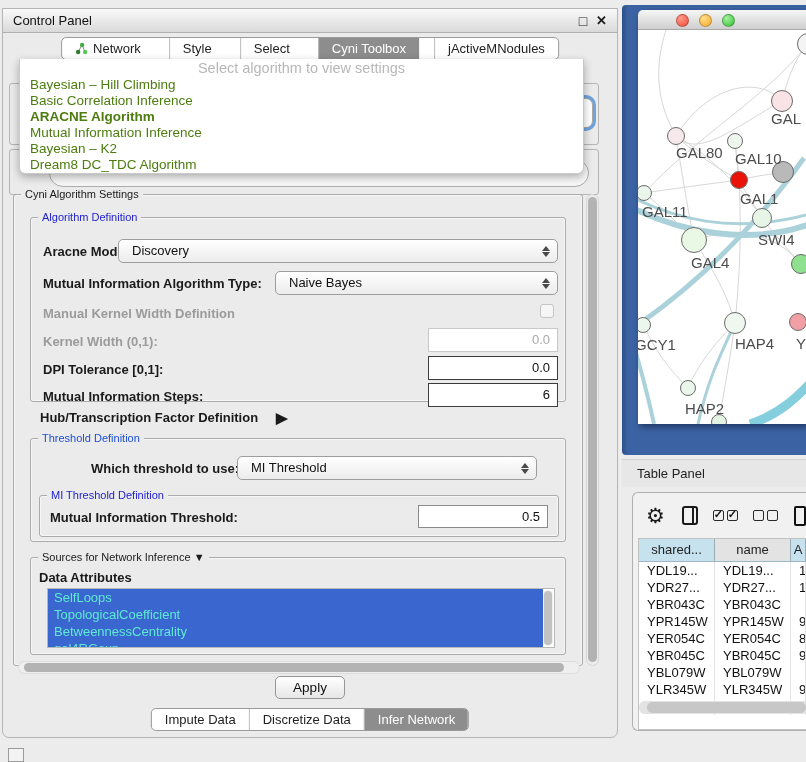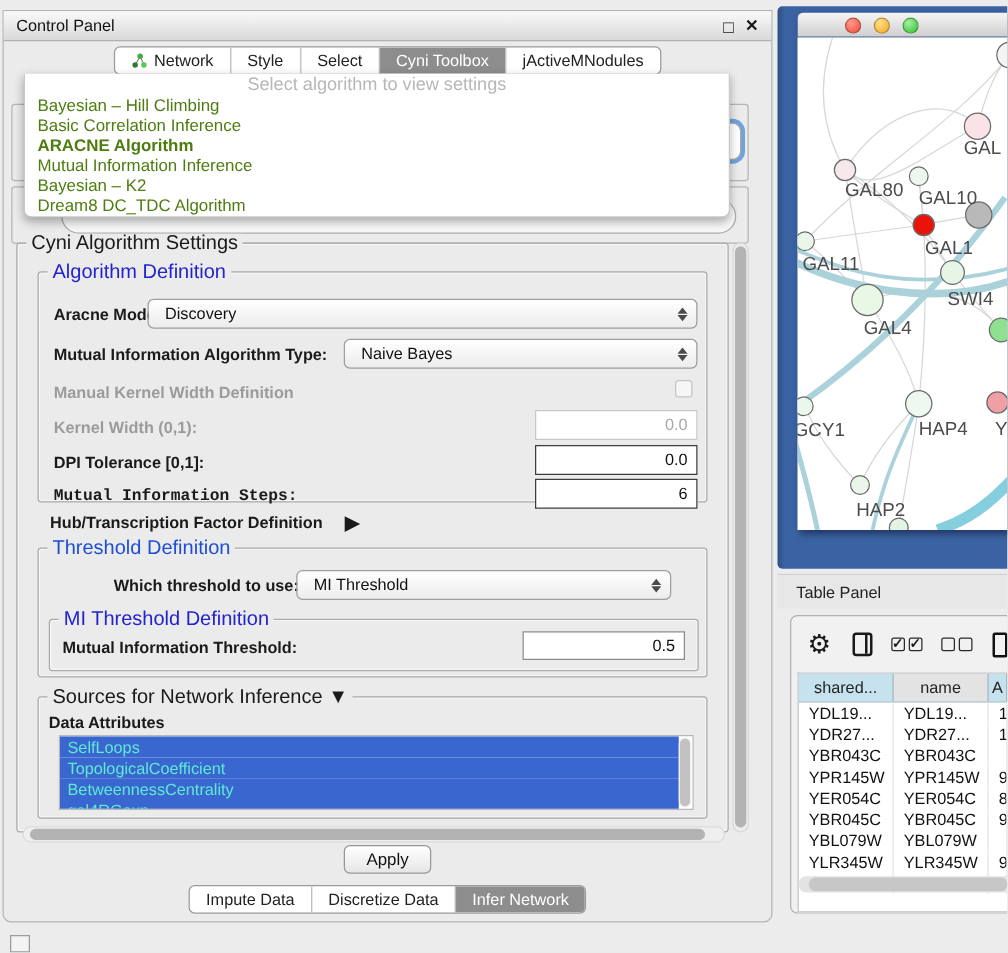--- a/index.html
+++ b/index.html
@@ -31,21 +31,21 @@
     display:flex; height:23px; background:#fff;
     border:1px solid #9a9a9a; border-radius:5px; overflow:hidden;
   }
   .seg .segitem {
     padding:0 13px; line-height:21px; font-size:13px; color:#222;
     border-left:1px solid #bcbcbc; white-space:nowrap;
     display:flex; align-items:center; gap:5px;
   }
   .seg .segitem:first-child { border-left:none; }
   .seg .segitem.sel { background:#8d8d8d; color:#fff; }
-  #top-tabs { position:absolute; top:28px; left:50%; transform:translateX(-50%); }
+  #top-tabs { position:absolute; top:28px; left:50%; transform:translateX(-50%);gap:15px; }
   #bottom-tabs { position:absolute; top:699px; left:50%; transform:translateX(-50%); }
 
   
   .frag-group { position:absolute; border:1px solid #b5b5b5; border-radius:3px; background:#ebebeb; }
   #frag-combo1 {
     position:absolute; right:5px; top:14px; width:250px; height:30px;
     background:#fff; border:1px solid #a8a8a8; border-radius:7px;
     box-shadow:0 0 0 3px #6ea3dd;
   }
   #frag-combo2 {
@@ -67,21 +67,21 @@
   }
   #algo-overlay .item.sel { font-weight:bold; }
 
   
   .grp {
     position:absolute; border:1px solid #ababab; border-radius:3px;
     box-shadow:inset 0 0 0 1px rgba(255,255,255,.55);
   }
   .grp-legend {
     position:absolute; top:-8px; left:7px; background:#ebebeb;
-    padding:0 4px; font-size:16px; line-height:15px; white-space:nowrap;
+    padding:0 4px; font-size:11px; line-height:15px; white-space:nowrap;
   }
   .legend-blue { color:#2323cd; }
   .legend-green { color:#1d4ed8; }
 
   .flabel { position:absolute; font-weight:bold; font-size:13px; white-space:nowrap; }
   .flabel.dis { color:#9b9b9b; }
 
   .combo {
     position:absolute; background:linear-gradient(#ffffff,#ececec);
     border:1px solid #9e9e9e; border-radius:5px;
@@ -283,21 +283,21 @@
       <span class="flabel dis" style="left:12px;top:116px;">Kernel Width (0,1):</span>
       <div class="tf dis" style="left:397px;top:110px;width:130px;height:24px;">
         <span>0.0</span>
       </div>
 
       <span class="flabel" style="left:12px;top:144px;">DPI Tolerance [0,1]:</span>
       <div class="tf dark" style="left:397px;top:138px;width:130px;height:24px;">
         <span>0.0</span>
       </div>
 
-      <span class="flabel" style="left:12px;top:171px;font-family:Liberation Mono, monospace;">Mutual Information Steps:</span>
+      <span class="flabel" style="left:12px;top:171px;">Mutual Information Steps:</span>
       <div class="tf dark" style="left:397px;top:165px;width:130px;height:24px;">
         <span>6</span>
       </div>
     </div>
 
     <span class="flabel" style="left:26px;top:215px;">Hub/Transcription Factor Definition</span>
     <span class="flabel disc-arrow" style="left:262px;top:214px;font-size:15px;">▶</span>
 
     <div class="grp" style="left:16px;top:243px;width:536px;height:104px;">
       <span class="grp-legend legend-green">Threshold Definition</span>

